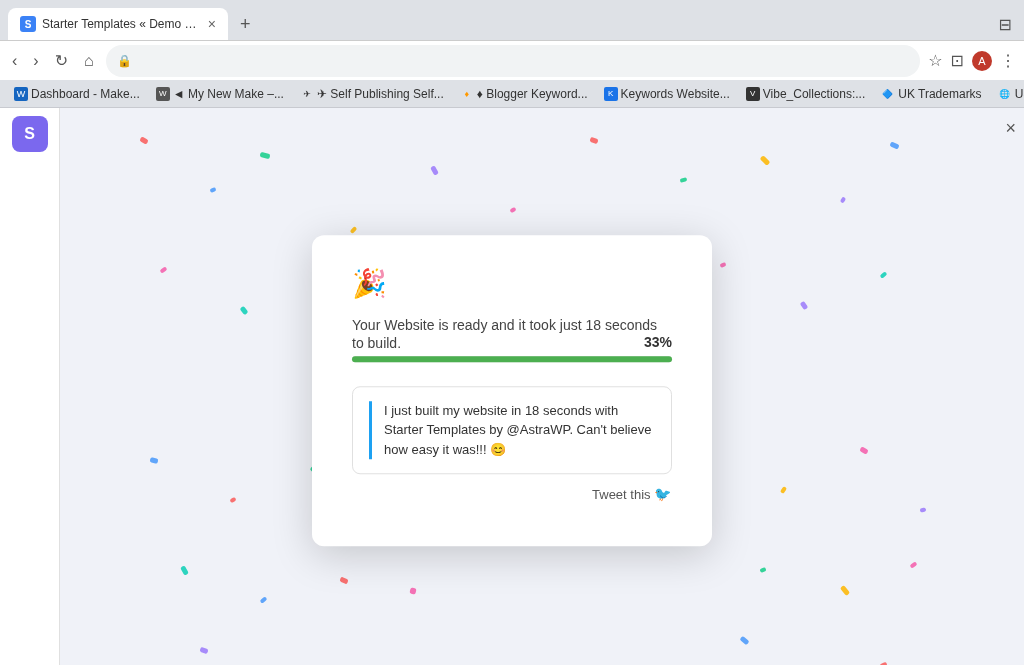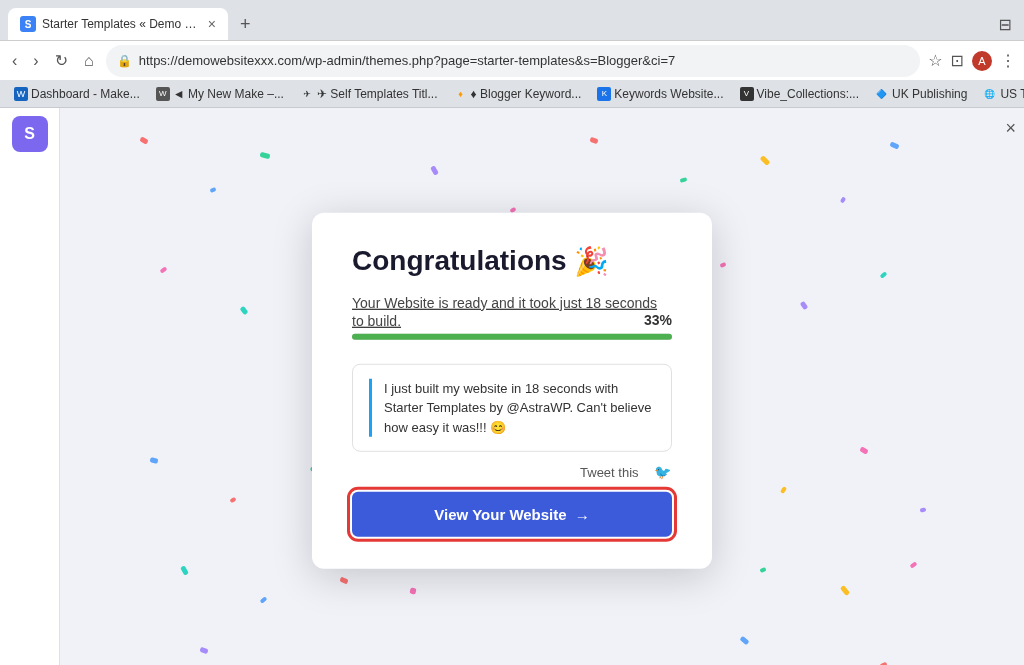--- a/index.html
+++ b/index.html
@@ -43,21 +43,21 @@
 
     
     .modal { position: absolute; top: 50%; left: 50%; transform: translate(-50%, -50%); background: #fff; border-radius: 12px; padding: 32px 40px 32px; width: 400px; box-shadow: 0 8px 40px rgba(0,0,0,0.18); z-index: 100; }
     .modal-title { font-size: 28px; font-weight: 700; color: #1a1a2e; margin-bottom: 16px; display: flex; align-items: center; gap: 8px; }
     .modal-subtitle { font-size: 14px; color: #444; margin-bottom: 6px; }
     .progress-pct { float: right; font-size: 14px; font-weight: 600; color: #333; }
     .progress-bar-bg { width: 100%; height: 6px; background: #e0e0e0; border-radius: 3px; margin-bottom: 24px; }
     .progress-bar-fill { height: 100%; background: #4caf50; border-radius: 3px; width: 100%; }
     .tweet-box { border: 1px solid #e0e0e0; border-radius: 8px; padding: 14px 16px; font-size: 13px; color: #333; line-height: 1.5; margin-bottom: 12px; position: relative; }
     .tweet-box-border { border-left: 3px solid #1da1f2; padding-left: 12px; }
-    .tweet-this { text-align: right; font-size: 13px; color: #555; margin-bottom: 12px; display: flex; align-items: center; justify-content: flex-end; gap: 16px; }
+    .tweet-this { text-align: right; font-size: 13px; color: #555; margin-bottom: 12px; display: flex; align-items: center; justify-content: flex-end; gap: 4px; }
     .twitter-icon { color: #1da1f2; font-size: 14px; }
     .view-btn { width: 100%; background: #3b5bdb; color: white; border: none; border-radius: 6px; padding: 14px; font-size: 15px; font-weight: 600; cursor: pointer; display: flex; align-items: center; justify-content: center; gap: 8px; outline: 3px solid #e53935; outline-offset: 2px; }
   </style>
 </head>
 <body>
 
 <div class="browser-chrome">
 
   <div class="tab-bar">
     <div class="tab">
@@ -74,58 +74,57 @@
     </div>
   </div>
 
   <div class="address-bar">
     <button class="nav-btn">‹</button>
     <button class="nav-btn">›</button>
     <button class="nav-btn">↻</button>
     <button class="nav-btn">⌂</button>
     <div class="url-bar">
       <span style="font-size:12px;">🔒</span>
-      <span class="url-text">https://demowebsitexxx.com/wp-admin/themes.php?page=starter-templates&amp;s=Blogger&amp;ci=7</span>
     </div>
     <div class="address-icons">
       <span>☆</span>
       <span>⊡</span>
       <span style="width:20px;height:20px;border-radius:50%;background:#c0392b;display:inline-flex;align-items:center;justify-content:center;color:white;font-size:11px;">A</span>
       <span>⋮</span>
     </div>
   </div>
 
   <div class="bookmarks-bar">
     <div class="bookmark-item">
       <span class="bookmark-favicon" style="background:#1565c0;color:white;">W</span>
       <span>Dashboard - Make...</span>
     </div>
     <div class="bookmark-item">
       <span class="bookmark-favicon" style="background:#555;color:white;font-size:8px;">W</span>
       <span>◄ My New Make –...</span>
     </div>
     <div class="bookmark-item">
       <span class="bookmark-favicon">✈</span>
-      <span>✈ Self Templates Titl...</span>
+      <span>✈ Self Publishing Self...</span>
     </div>
     <div class="bookmark-item">
       <span class="bookmark-favicon" style="color:#f90;">♦</span>
       <span>♦ Blogger Keyword...</span>
     </div>
     <div class="bookmark-item">
       <span class="bookmark-favicon" style="background:#1a73e8;color:white;font-size:8px;border-radius:2px;">K</span>
       <span>Keywords Website...</span>
     </div>
     <div class="bookmark-item">
       <span class="bookmark-favicon" style="background:#333;color:white;font-size:8px;">V</span>
       <span>Vibe_Collections:...</span>
     </div>
     <div class="bookmark-item">
       <span class="bookmark-favicon" style="color:#1565c0;">🔷</span>
-      <span>UK Publishing</span>
+      <span>UK Trademarks</span>
     </div>
     <div class="bookmark-item">
       <span class="bookmark-favicon">🌐</span>
       <span>US Trademarks</span>
     </div>
 
   </div>
 </div>
 
 <div class="browser-content">
@@ -175,37 +174,32 @@
       <div style="position: absolute; left: 680px; top: 530px; width: 9px; height: 5px; background: rgb(96, 165, 250); border-radius: 2px; transform: rotate(40deg);"></div>
       <div style="position: absolute; left: 820px; top: 555px; width: 7px; height: 4px; background: rgb(248, 113, 113); border-radius: 2px; transform: rotate(-25deg);"></div>
       <div style="position: absolute; left: 400px; top: 140px; width: 5px; height: 5px; background: rgb(52, 211, 153); border-radius: 2px; transform: rotate(0deg);"></div>
       <div style="position: absolute; left: 460px; top: 430px; width: 5px; height: 5px; background: rgb(251, 191, 36); border-radius: 2px; transform: rotate(45deg);"></div>
       <div style="position: absolute; left: 600px; top: 310px; width: 4px; height: 4px; background: rgb(167, 139, 250); border-radius: 2px; transform: rotate(-30deg);"></div>
       <div style="position: absolute; left: 350px; top: 480px; width: 6px; height: 6px; background: rgb(244, 114, 182); border-radius: 2px; transform: rotate(15deg);"></div>
     </div>
 
   <div class="modal">
     <div class="modal-title">
-      <span>Congratulations</span>
       <span>🎉</span>
     </div>
-    <div style="overflow: hidden; margin-bottom: 4px; text-decoration: underline;">
+    <div style="overflow: hidden; margin-bottom: 4px;">
       <span class="modal-subtitle">Your Website is ready and it took just 18 seconds to build.</span>
       <span class="progress-pct">33%</span>
     </div>
     <div class="progress-bar-bg">
       <div class="progress-bar-fill"></div>
     </div>
     <div class="tweet-box">
       <div class="tweet-box-border">
         <span>I just built my website in 18 seconds with Starter Templates by @AstraWP. Can't believe how easy it was!!! 😊</span>
       </div>
     </div>
     <div class="tweet-this">
       <span>Tweet this</span>
       <span class="twitter-icon">🐦</span>
     </div>
-    <button class="view-btn">
-      <span>View Your Website</span>
-      <span>→</span>
-    </button>
   </div>
 </div>
 
 </body></html>

